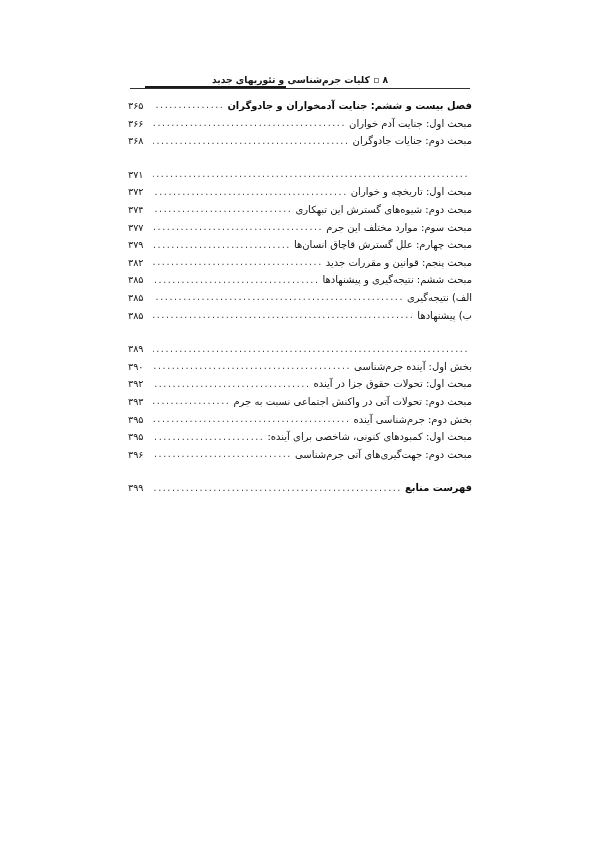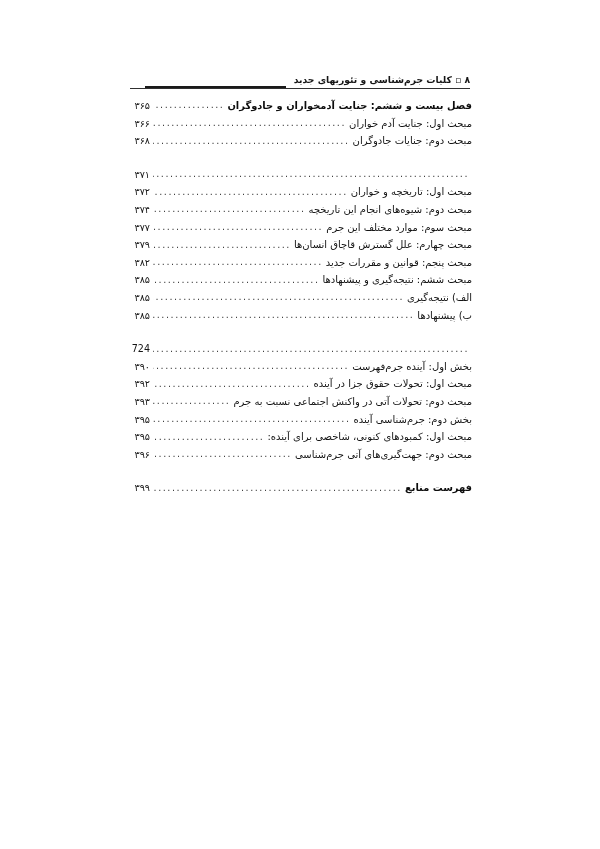--- a/index.html
+++ b/index.html
@@ -22,21 +22,21 @@
     inset: 0;
     background: #fff;
   }
 
   
   .running-head {
     position: absolute;
     top: 68px;
     right: 130px;
     left: 130px;
-    text-align: right;
+    text-align: center;
     direction: rtl;
   }
   .running-head .rh-text {
     font-size: 9.2px;
     font-weight: bold;
     letter-spacing: 0.1px;
     color: #161616;
     display: inline-block;
     unicode-bidi: isolate;
   }
@@ -115,21 +115,21 @@
     letter-spacing: 1.55px;
     color: #3a3a3a;
     white-space: nowrap;
   }
 
   .toc-page {
     flex: 0 0 auto;
     font-size: 9.6px;
     color: #141414;
     min-width: 22px;
-    text-align: right;
+    text-align: left;
     unicode-bidi: isolate;
     direction: rtl;
   }
   .toc-row.level-chapter .toc-page { font-weight: normal; }
 
   
   .watermark {
     position: absolute;
     left: 143px;
     top: 378px;
@@ -235,21 +235,21 @@
         <div class="toc-row level-chapter">
           <span class="toc-dots"></span>
           <span class="toc-page">۳۷۱</span>
         </div>
         <div class="toc-row level-section">
           <span class="toc-title">مبحث اول: تاریخچه و خواران</span>
           <span class="toc-dots"></span>
           <span class="toc-page">۳۷۲</span>
         </div>
         <div class="toc-row level-section">
-          <span class="toc-title">مبحث دوم: شیوه‌های انجام این تاریخچه</span>
+          <span class="toc-title">مبحث دوم: شیوه‌های گسترش این تبهکاری</span>
           <span class="toc-dots"></span>
           <span class="toc-page">۳۷۴</span>
         </div>
         <div class="toc-row level-section">
           <span class="toc-title">مبحث سوم: موارد مختلف این جرم</span>
           <span class="toc-dots"></span>
           <span class="toc-page">۳۷۷</span>
         </div>
         <div class="toc-row level-section">
           <span class="toc-title">مبحث چهارم: علل گسترش قاچاق انسان‌ها</span>
@@ -274,24 +274,24 @@
         <div class="toc-row level-section">
           <span class="toc-title">ب) پیشنهادها</span>
           <span class="toc-dots"></span>
           <span class="toc-page">۳۸۵</span>
         </div>
       </div>
       <div class="block-gap"></div>
       <div class="toc-block">
         <div class="toc-row level-chapter">
           <span class="toc-dots"></span>
-          <span class="toc-page">724</span>
-        </div>
-        <div class="toc-row level-section">
-          <span class="toc-title">بخش اول: آینده جرم‌فهرست</span>
+          <span class="toc-page">۳۸۹</span>
+        </div>
+        <div class="toc-row level-section">
+          <span class="toc-title">بخش اول: آینده جرم‌شناسی</span>
           <span class="toc-dots"></span>
           <span class="toc-page">۳۹۰</span>
         </div>
         <div class="toc-row level-section">
           <span class="toc-title">مبحث اول: تحولات حقوق جزا در آینده</span>
           <span class="toc-dots"></span>
           <span class="toc-page">۳۹۲</span>
         </div>
         <div class="toc-row level-section">
           <span class="toc-title">مبحث دوم: تحولات آتی در واکنش اجتماعی نسبت به جرم</span>

